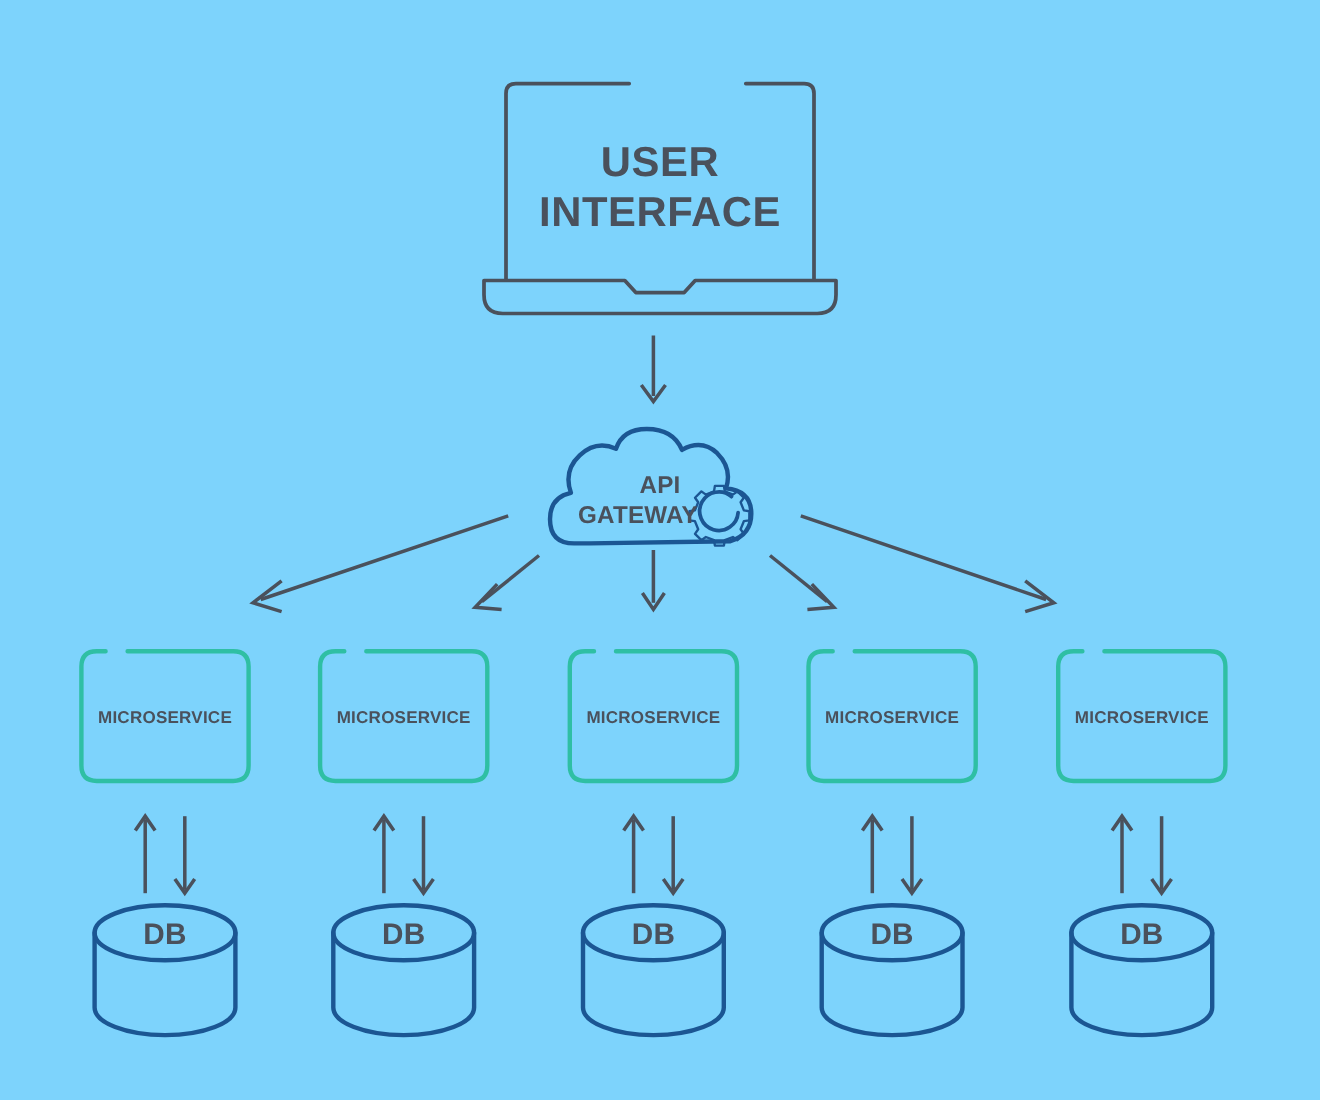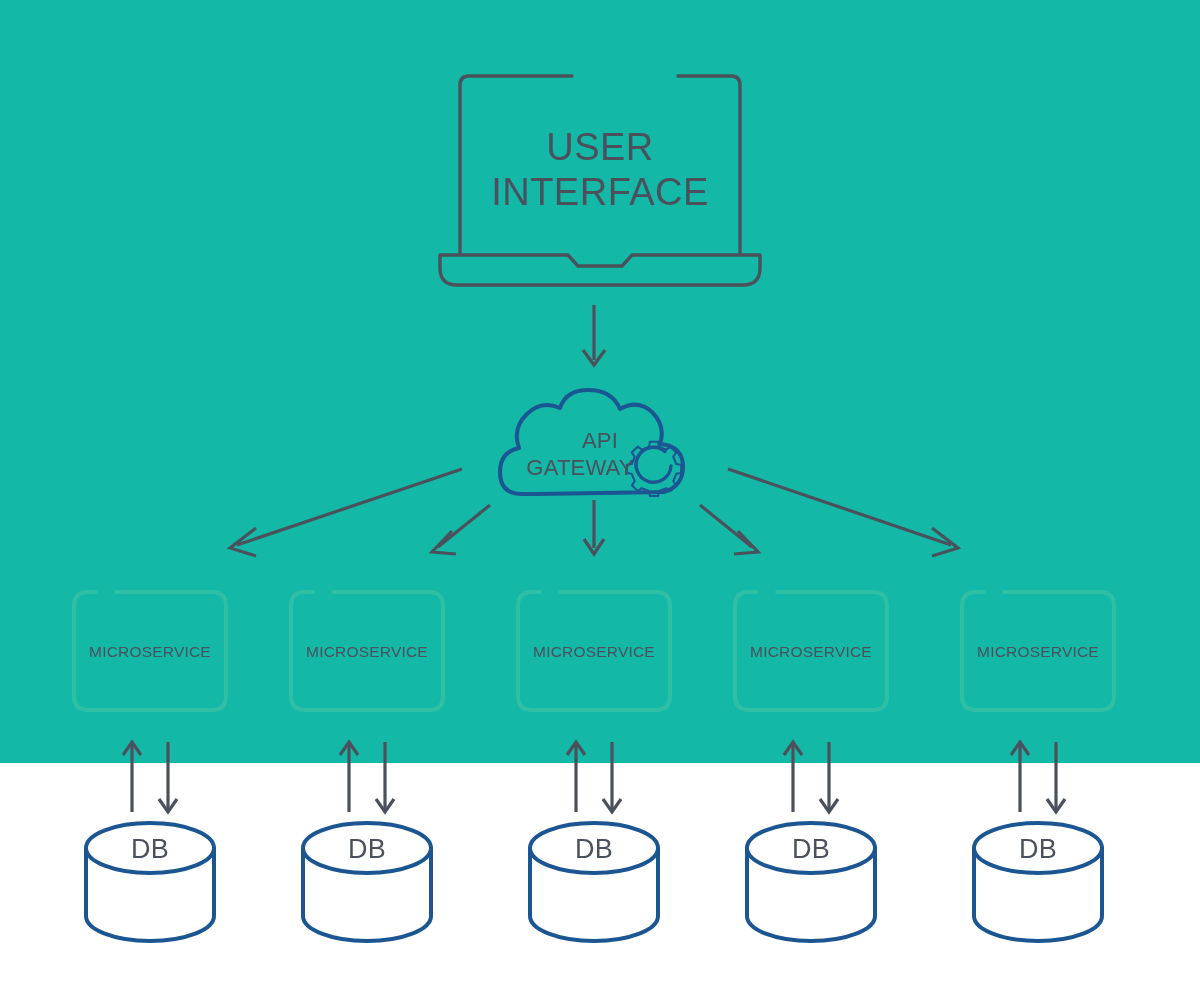--- a/index.html
+++ b/index.html
@@ -10,22 +10,23 @@
   }
   body {
     width: 1200px;
     height: 1000px;
     overflow: hidden;
     font-family: "Liberation Sans", sans-serif;
   }
   #diagram-root {
     position: relative;
     width: 1200px;
-    height: 763px;
-    background: #14b8a6;
+    height: 1000px;
+    background: #7dd3fc;
+    font-weight: bold;
   }
   svg#diagram-svg {
     position: absolute;
     top: 0;
     left: 0;
     width: 1200px;
     height: 1000px;
     display: block;
   }
   text {

